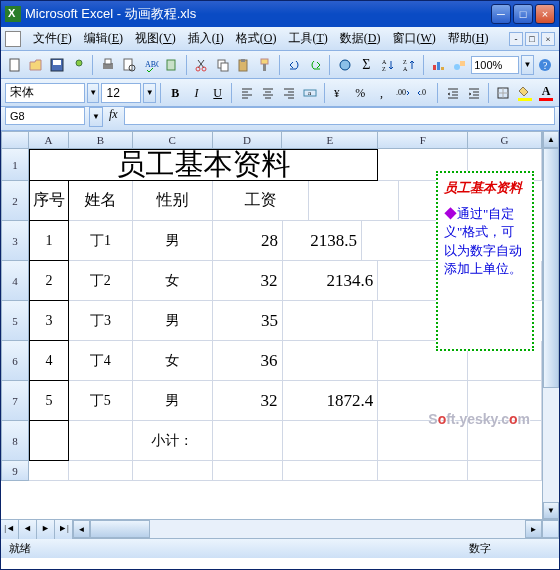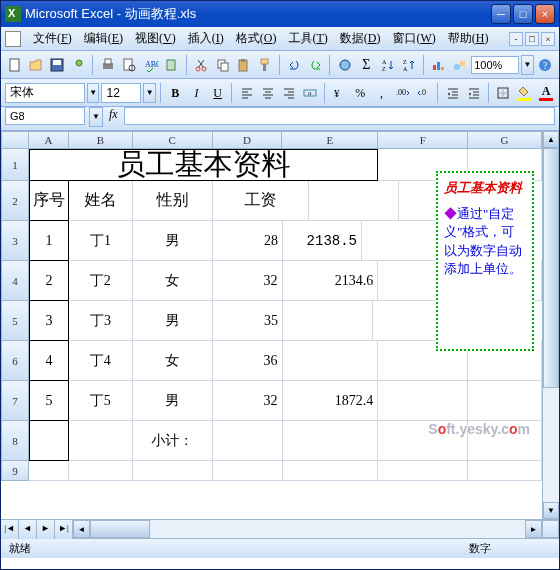--- a/index.html
+++ b/index.html
@@ -42,26 +42,26 @@
 .rows{display:flex;flex-direction:column}
 .row{display:flex}
 .row-h{width:28px;background:linear-gradient(#ebf4fd,#cde0f6);border:1px solid #9eb6ce;border-top:none;text-align:center;font-size:11px;color:#334;display:flex;align-items:center;justify-content:center}
 .cell{border-right:1px solid #d0d7e5;border-bottom:1px solid #d0d7e5;padding:2px 4px;overflow:hidden;white-space:nowrap;display:flex;align-items:center}
 .data-border{border-right:1px solid #000;border-bottom:1px solid #000}
 .data-border-top{border-top:1px solid #000}
 .data-border-left{border-left:1px solid #000}
 .title-cell{font-family:STKaiti,KaiTi,serif;font-size:29px;text-align:center;justify-content:center}
 .header-cell{font-family:STKaiti,KaiTi,serif;font-size:16px;justify-content:center}
 .data-cell{font-family:SimSun;font-size:14px;justify-content:center}
-.num-cell{font-family:SimSun;font-size:14px;justify-content:flex-end}
+.num-cell{font-family:SimSun;font-size:17px;justify-content:flex-end}
 .tip-box{position:absolute;right:8px;top:40px;width:98px;height:180px;border:2px dotted #0a0;background:#fff;padding:6px;font-size:13px;line-height:1.4}
 .tip-title{color:#d00;font-weight:bold;font-style:italic;font-family:STKaiti,KaiTi}
 .tip-body{color:#00d;margin-top:8px}
 .diamond{color:#a0d}
-.watermark{position:absolute;right:12px;top:290px;color:#b8b8c8;font-size:14px;font-family:Arial;font-weight:bold;text-shadow:1px 1px 0 #fff}
+.watermark{position:absolute;right:12px;top:280px;color:#b8b8c8;font-size:14px;font-family:Arial;font-weight:bold;text-shadow:1px 1px 0 #fff}
 .watermark .o{color:#d44}
 .vscroll{width:17px;background:linear-gradient(90deg,#ebf4fd,#cde0f6);border-left:1px solid #9eb6ce;display:flex;flex-direction:column}
 .sbtn{height:17px;background:linear-gradient(#ebf4fd,#b8d0ea);border:1px solid #9eb6ce;text-align:center;font-size:8px;line-height:15px;cursor:pointer}
 .strack{flex:1;background:#e8f0fa;position:relative}
 .sthumb{position:absolute;top:0;left:0;right:0;height:240px;background:linear-gradient(90deg,#ebf4fd,#b8d0ea);border:1px solid #9eb6ce;cursor:pointer}
 .tabbar{height:19px;display:flex;background:#e8f0fa;border-top:1px solid #9eb6ce}
 .tabnav{width:18px;height:19px;text-align:center;line-height:17px;font-size:9px;cursor:pointer;border-right:1px solid #9eb6ce;background:linear-gradient(#ebf4fd,#cde0f6)}
 .tab{padding:2px 8px;font-size:11px;border-right:1px solid #888;background:#fff;cursor:pointer;position:relative;clip-path:polygon(0 0,calc(100% - 6px) 0,100% 100%,6px 100%)}
 .tab.inactive{background:#e8e8e8;color:#666}
 .hscroll{flex:1;display:flex;background:#e8f0fa}
@@ -350,21 +350,21 @@
           <div class="cell header-cell" style="width: 96px; height: 40px;">工资</div>
           <div class="cell " style="width: 90px; height: 40px;"></div>
           <div class="cell " style="width: 74px; height: 40px;"></div>
         </div>
         <div class="row">
           <div class="row-h" style="height: 40px;">3</div>
           <div class="cell data-cell data-border-left data-border" style="width: 40px; height: 40px;">1</div>
           <div class="cell data-cell" style="width: 64px; height: 40px;">丁1</div>
           <div class="cell data-cell" style="width: 80px; height: 40px;">男</div>
           <div class="cell num-cell" style="width: 70px; height: 40px;">28</div>
-          <div class="cell num-cell" style="width: 79px; height: 40px; font-family: Liberation Mono, monospace;">2138.5</div>
+          <div class="cell num-cell" style="width: 79px; height: 40px;">2138.5</div>
           <div class="cell " style="width: 90px; height: 40px;"></div>
           <div class="cell " style="width: 74px; height: 40px;"></div>
         </div>
         <div class="row">
           <div class="row-h" style="height: 40px;">4</div>
           <div class="cell data-cell data-border-left data-border" style="width: 40px; height: 40px;">2</div>
           <div class="cell data-cell" style="width: 64px; height: 40px;">丁2</div>
           <div class="cell data-cell" style="width: 80px; height: 40px;">女</div>
           <div class="cell num-cell" style="width: 70px; height: 40px;">32</div>
           <div class="cell num-cell" style="width: 96px; height: 40px;">2134.6</div>

